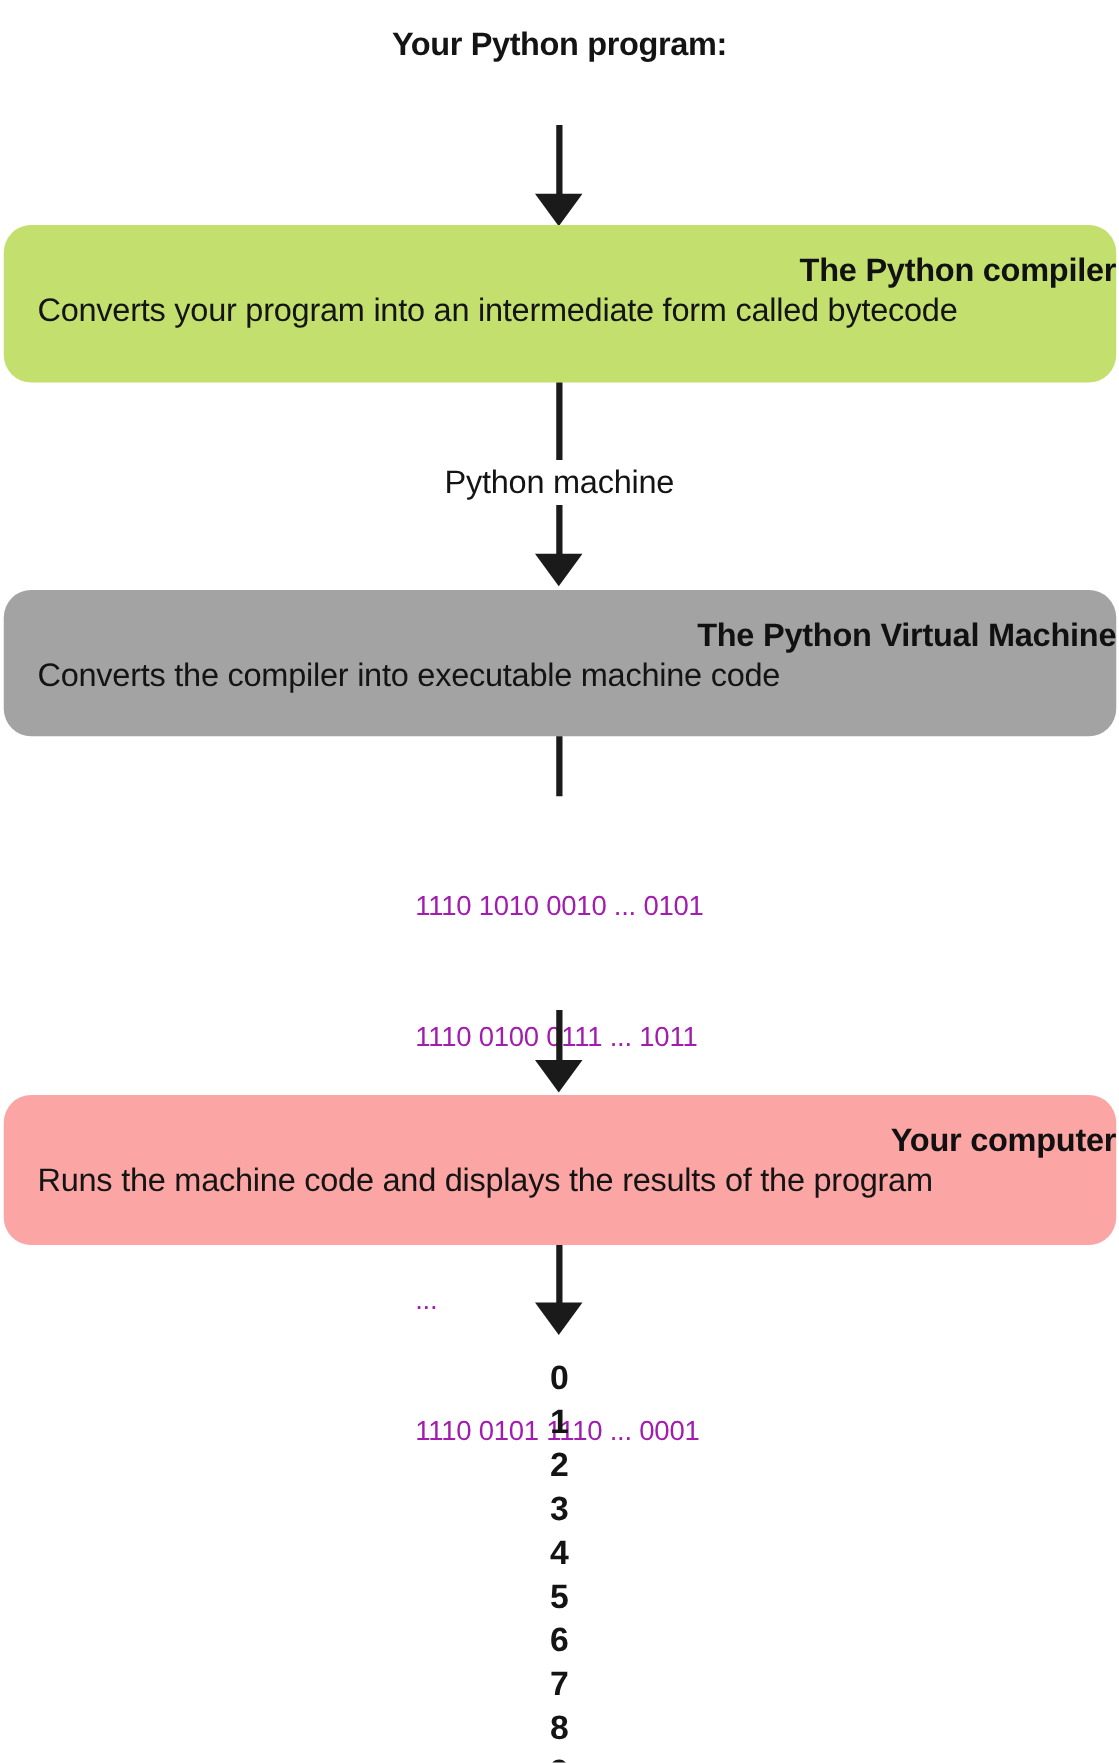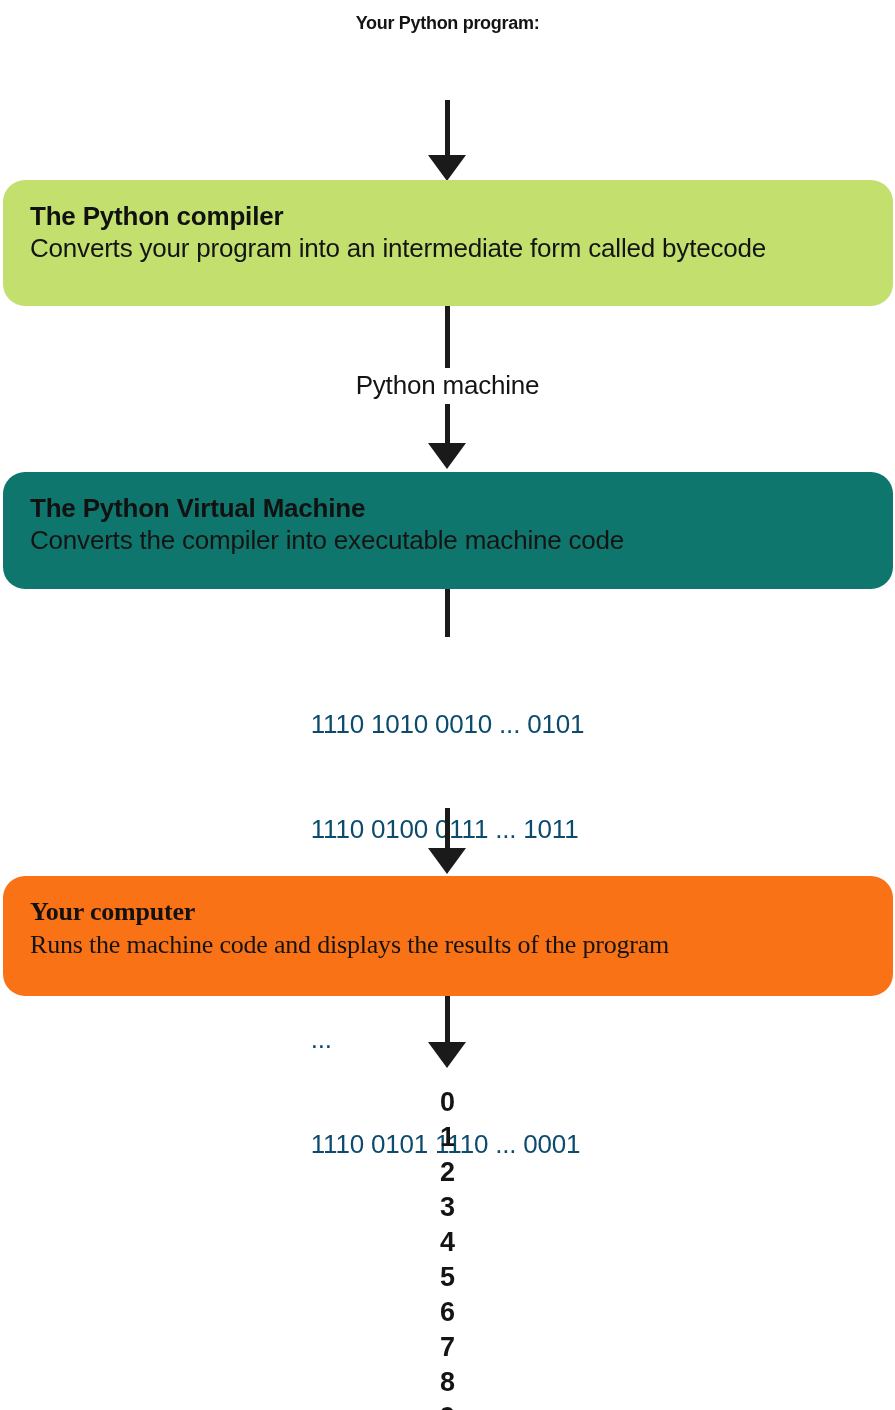--- a/index.html
+++ b/index.html
@@ -28,25 +28,25 @@
   .header {
     position: absolute;
     left: 0;
     top: 0;
     width: 895px;
     text-align: center;
   }
   .header-title {
     font-family: "Liberation Sans", sans-serif;
     font-weight: bold;
-    font-size: 18px;
+    font-size: 26px;
     line-height: 30px;
     letter-spacing: -0.3px;
     color: #141414;
-    margin-top: 8px;
+    margin-top: 20px;
   }
   .code-block {
     font-family: "Liberation Mono", monospace;
     font-size: 26px;
     line-height: 29px;
     color: #141414;
     white-space: pre;
     margin-top: 4px;
     text-align: center;
   }
@@ -59,20 +59,21 @@
     box-sizing: border-box;
     border-radius: 22px;
     padding: 20px 0 0 27px;
   }
   .stage-box .box-title {
     font-size: 26px;
     font-weight: bold;
     line-height: 32px;
     letter-spacing: -0.2px;
     color: #111111;
+    text-align: right;
   }
   .stage-box .box-desc {
     font-size: 26px;
     font-weight: normal;
     line-height: 33px;
     letter-spacing: -0.2px;
     color: #141414;
   }
 
   #box-compiler { top: 180px; height: 126px; }
@@ -130,24 +131,24 @@
     color: #141414;
   }
   #label-bytecode { top: 370px; }
 
   .binary-block {
     position: absolute;
     left: 0;
     top: 637px;
     width: 895px;
     text-align: center;
-    font-size: 26px;
+    font-size: 22px;
     line-height: 35px;
     letter-spacing: -0.2px;
-    color: #0c4a6e;
+    color: #a21caf;
   }
   .binary-inner {
     display: inline-block;
     text-align: left;
     white-space: pre;
   }
   .binary-line { display: block; }
 
   .output-block {
     position: absolute;
@@ -180,41 +181,41 @@
     <div class="box-desc">Converts your program into an intermediate form called bytecode</div>
   </div>
 
   <div class="conn" id="conn2"></div>
 
   <div class="mid-label" id="label-bytecode">Python machine</div>
 
   <div class="conn" id="conn3"></div>
   <div class="arrowhead" id="head3"></div>
 
-  <div class="stage-box" id="box-vm" style="background:#0f766e;">
+  <div class="stage-box" id="box-vm" style="background:#a3a3a3;">
     <div class="box-title">The Python Virtual Machine</div>
     <div class="box-desc">Converts the compiler into executable machine code</div>
   </div>
 
   <div class="conn" id="conn4"></div>
 
   <div class="binary-block">
     <span class="binary-inner">
       <span class="binary-line">1110 1010 0010 ... 0101</span>
       <span class="binary-line">1110 0100 0111 ... 1011</span>
       <span class="binary-line">1110 1000 0000 ... 0000</span>
       <span class="binary-line">...</span>
       <span class="binary-line">1110 0101 1110 ... 0001</span>
     </span>
   </div>
 
   <div class="conn" id="conn5"></div>
   <div class="arrowhead" id="head5"></div>
 
-  <div class="stage-box" id="box-computer" style="background:#f97316;font-family:Liberation Serif, serif;">
+  <div class="stage-box" id="box-computer" style="background:#fca5a5;">
     <div class="box-title">Your computer</div>
     <div class="box-desc">Runs the machine code and displays the results of the program</div>
   </div>
 
   <div class="conn" id="conn6"></div>
   <div class="arrowhead" id="head6"></div>
 
   <div class="output-block">
     <span class="output-line">0</span>
     <span class="output-line">1</span>

